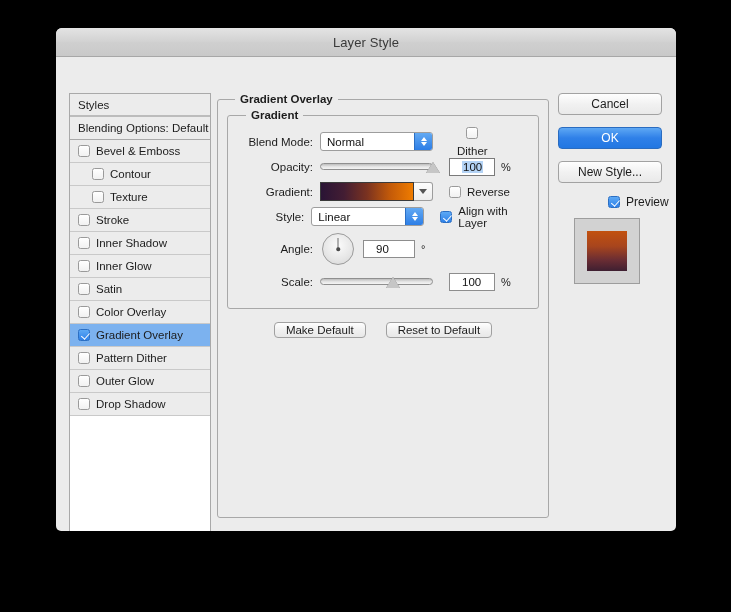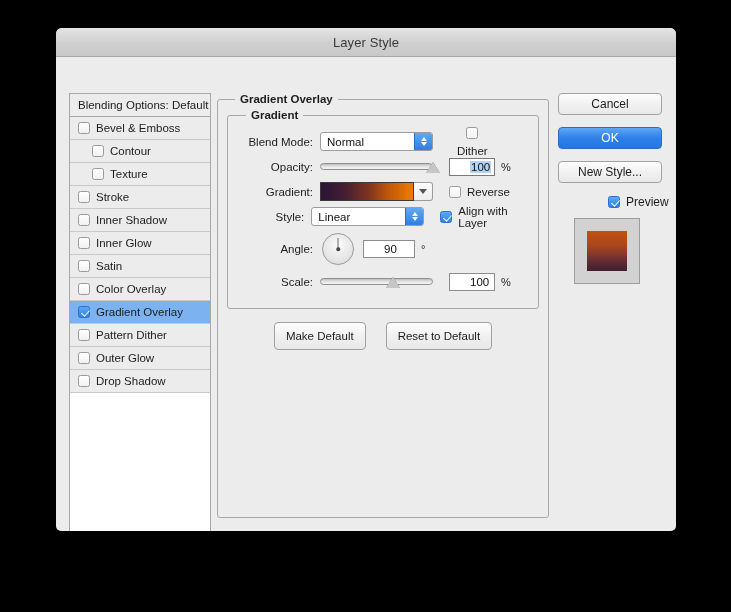--- a/index.html
+++ b/index.html
@@ -144,21 +144,21 @@
     border-top: 5px solid #555;
   }
 
   
   .numfield {
     height: 18px; width: 46px;
     border: 1px solid #8d8d8d;
     background: #fff;
     font-size: 11.5px; color: #111;
     display: flex; align-items: center;
-    padding-left: 20px;
+    padding-left: 12px;
   }
   .numfield.sel { border: 1px solid #7a7a7a; }
   .numfield .selected-text { background: #b4d3f5; padding: 0 1px; }
   .unit { font-size: 11px; color: #1c1c1c; margin-left: 6px; }
 
   
   .slider { position: relative; height: 16px; display: flex; align-items: center; }
   .slider .track {
     height: 7px; width: 100%;
     border: 1px solid #8f8f8f; border-radius: 4px;
@@ -191,21 +191,21 @@
     position: absolute; left: 50%; top: 50%;
     width: 3.5px; height: 3.5px; border-radius: 50%;
     background: #4a4a4a; transform: translate(-50%,-50%);
   }
 
   
   .btn {
     border: 1px solid #a0a0a0; border-radius: 4px;
     background: linear-gradient(to bottom,#fefefe,#f0f0f0 52%,#e8e8e8);
     font-size: 11.5px; color: #1c1c1c;
-    height: 28px; padding: 0 11px;
+    height: 16px; padding: 0 11px;
     display: inline-flex; align-items: center; justify-content: center;
     white-space: nowrap;
   }
 
   
   #rightcol { position: absolute; left: 502px; top: 36px; width: 108px; }
   .bigbtn {
     width: 104px; height: 22px;
     border-radius: 4px;
     display: flex; align-items: center; justify-content: center;
@@ -239,20 +239,23 @@
 
 <div id="dialog">
 
   <div id="titlebar">
     <div class="title">Layer Style</div>
   </div>
 
   <div id="body">
 
     <div id="sidebar">
+      <div class="side-row header">
+        <span>Styles</span>
+      </div>
       <div class="side-row header2">
         <span>Blending Options: Default</span>
       </div>
       <div id="sidebar-list">
           <div class="side-row">
             <span class="cb"></span>
             <span class="lbl">Bevel &amp; Emboss</span>
           </div>
           <div class="side-row indent">
             <span class="cb"></span>

